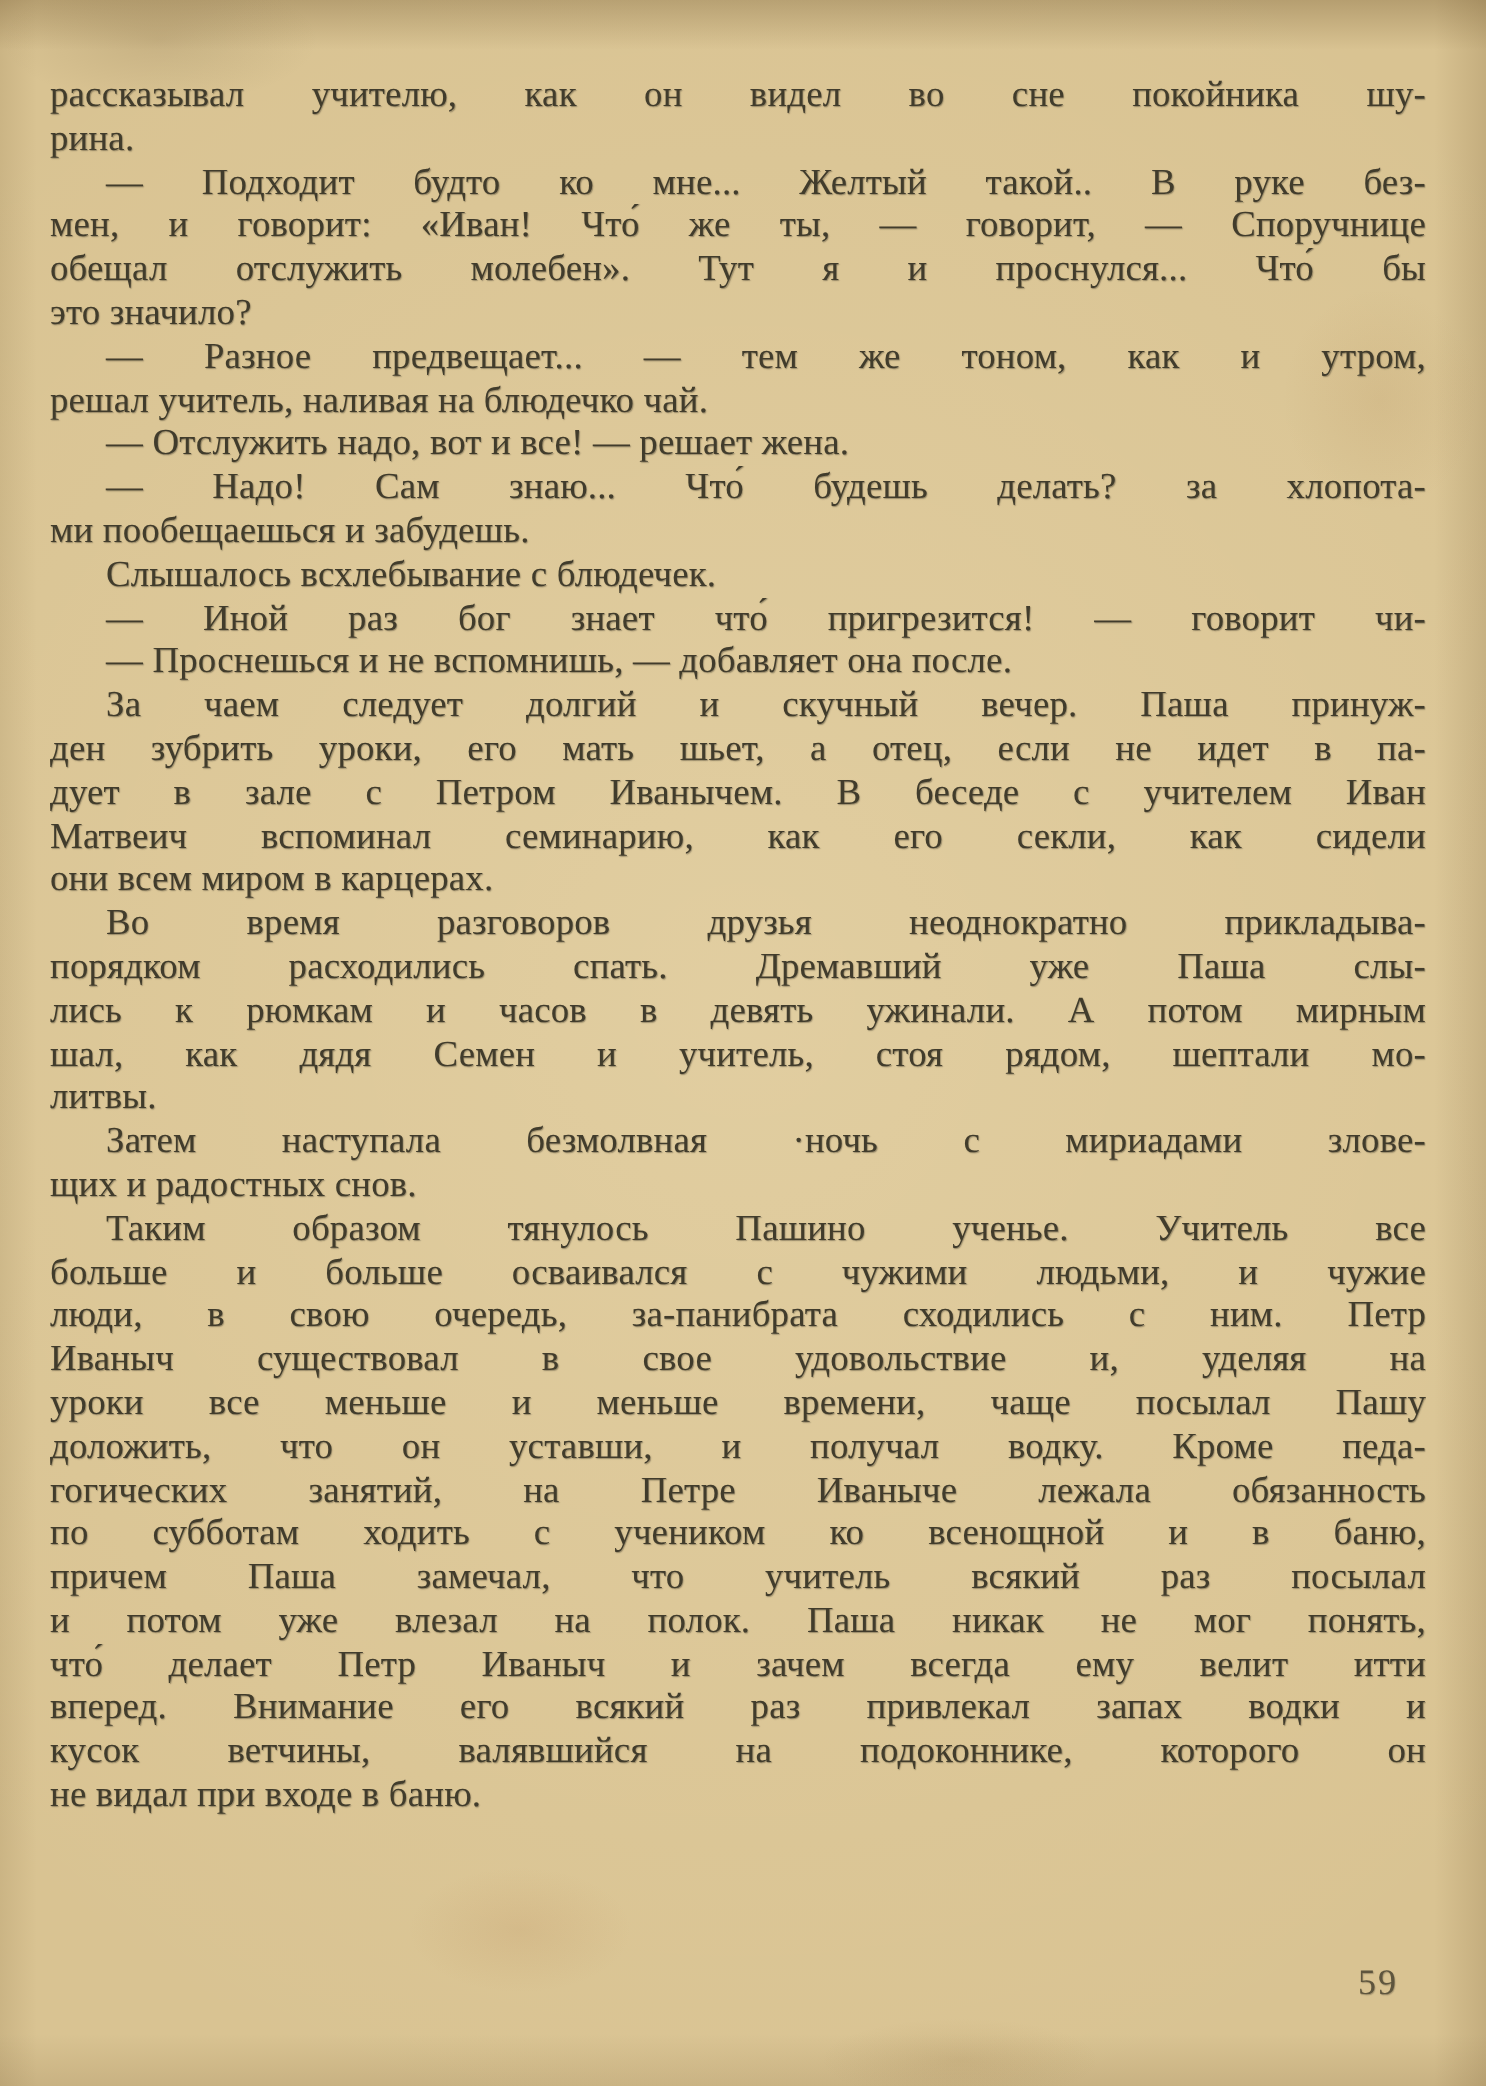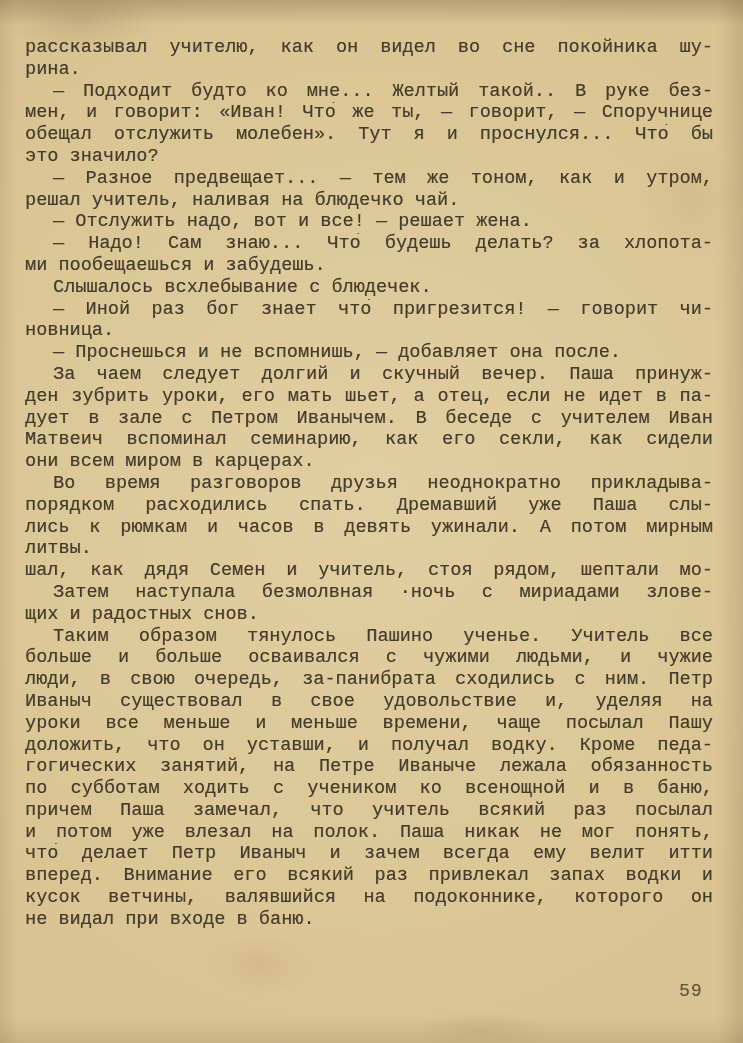--- a/index.html
+++ b/index.html
@@ -14,21 +14,21 @@
   .page {
     position: relative;
     width: 743px;
     height: 1043px;
     overflow: hidden;
     background:
       radial-gradient(120% 90% at 50% 48%, rgba(255,244,212,0.22) 0%, rgba(255,244,212,0) 62%),
       linear-gradient(180deg, rgba(100,74,34,0.30) 0%, rgba(100,74,34,0.0) 2.4%, rgba(100,74,34,0) 97.5%, rgba(100,74,34,0.14) 100%),
       linear-gradient(90deg, rgba(100,74,34,0.12) 0%, rgba(100,74,34,0) 2.5%, rgba(100,74,34,0) 96.5%, rgba(100,74,34,0.18) 100%),
       var(--paper);
-    font-family: Liberation Mono, monospace;
+    font-family: Liberation Serif, serif;
   }
   .stain {
     position: absolute;
     pointer-events: none;
   }
   .stain-1 {
     left: 180px; top: 920px; width: 160px; height: 90px;
     background: radial-gradient(closest-side, rgba(170,110,60,0.12), rgba(170,110,60,0) 70%);
   }
   .stain-2 {
@@ -93,32 +93,31 @@
       <div class="line">мен, и говорит: «Иван! Что́ же ты, — говорит, — Споручнице</div>
       <div class="line">обещал отслужить молебен». Тут я и проснулся... Что́ бы</div>
       <div class="line end">это значило?</div>
       <div class="line indent">— Разное предвещает... — тем же тоном, как и утром,</div>
       <div class="line end">решал учитель, наливая на блюдечко чай.</div>
       <div class="line indent end">— Отслужить надо, вот и все! — решает жена.</div>
       <div class="line indent">— Надо! Сам знаю... Что́ будешь делать? за хлопота-</div>
       <div class="line end">ми пообещаешься и забудешь.</div>
       <div class="line indent end">Слышалось всхлебывание с блюдечек.</div>
       <div class="line indent">— Иной раз бог знает что́ пригрезится! — говорит чи-</div>
-      <div class="line end">новница.</div>
       <div class="line indent end">— Проснешься и не вспомнишь, — добавляет она после.</div>
       <div class="line indent">За чаем следует долгий и скучный вечер. Паша принуж-</div>
       <div class="line">ден зубрить уроки, его мать шьет, а отец, если не идет в па-</div>
       <div class="line">дует в зале с Петром Иванычем. В беседе с учителем Иван</div>
       <div class="line">Матвеич вспоминал семинарию, как его секли, как сидели</div>
       <div class="line end">они всем миром в карцерах.</div>
       <div class="line indent">Во время разговоров друзья неоднократно прикладыва-</div>
       <div class="line">порядком расходились спать. Дремавший уже Паша слы-</div>
       <div class="line">лись к рюмкам и часов в девять ужинали. А потом мирным</div>
+      <div class="line">шал, как дядя Семен и учитель, стоя рядом, шептали мо-</div>
       <div class="line end">литвы.</div>
-      <div class="line">шал, как дядя Семен и учитель, стоя рядом, шептали мо-</div>
       <div class="line indent">Затем наступала безмолвная ·ночь с мириадами злове-</div>
       <div class="line end">щих и радостных снов.</div>
       <div class="line indent">Таким образом тянулось Пашино ученье. Учитель все</div>
       <div class="line">больше и больше осваивался с чужими людьми, и чужие</div>
       <div class="line">люди, в свою очередь, за-панибрата сходились с ним. Петр</div>
       <div class="line">Иваныч существовал в свое удовольствие и, уделяя на</div>
       <div class="line">уроки все меньше и меньше времени, чаще посылал Пашу</div>
       <div class="line">доложить, что он уставши, и получал водку. Кроме педа-</div>
       <div class="line">гогических занятий, на Петре Иваныче лежала обязанность</div>
       <div class="line">по субботам ходить с учеником ко всенощной и в баню,</div>

